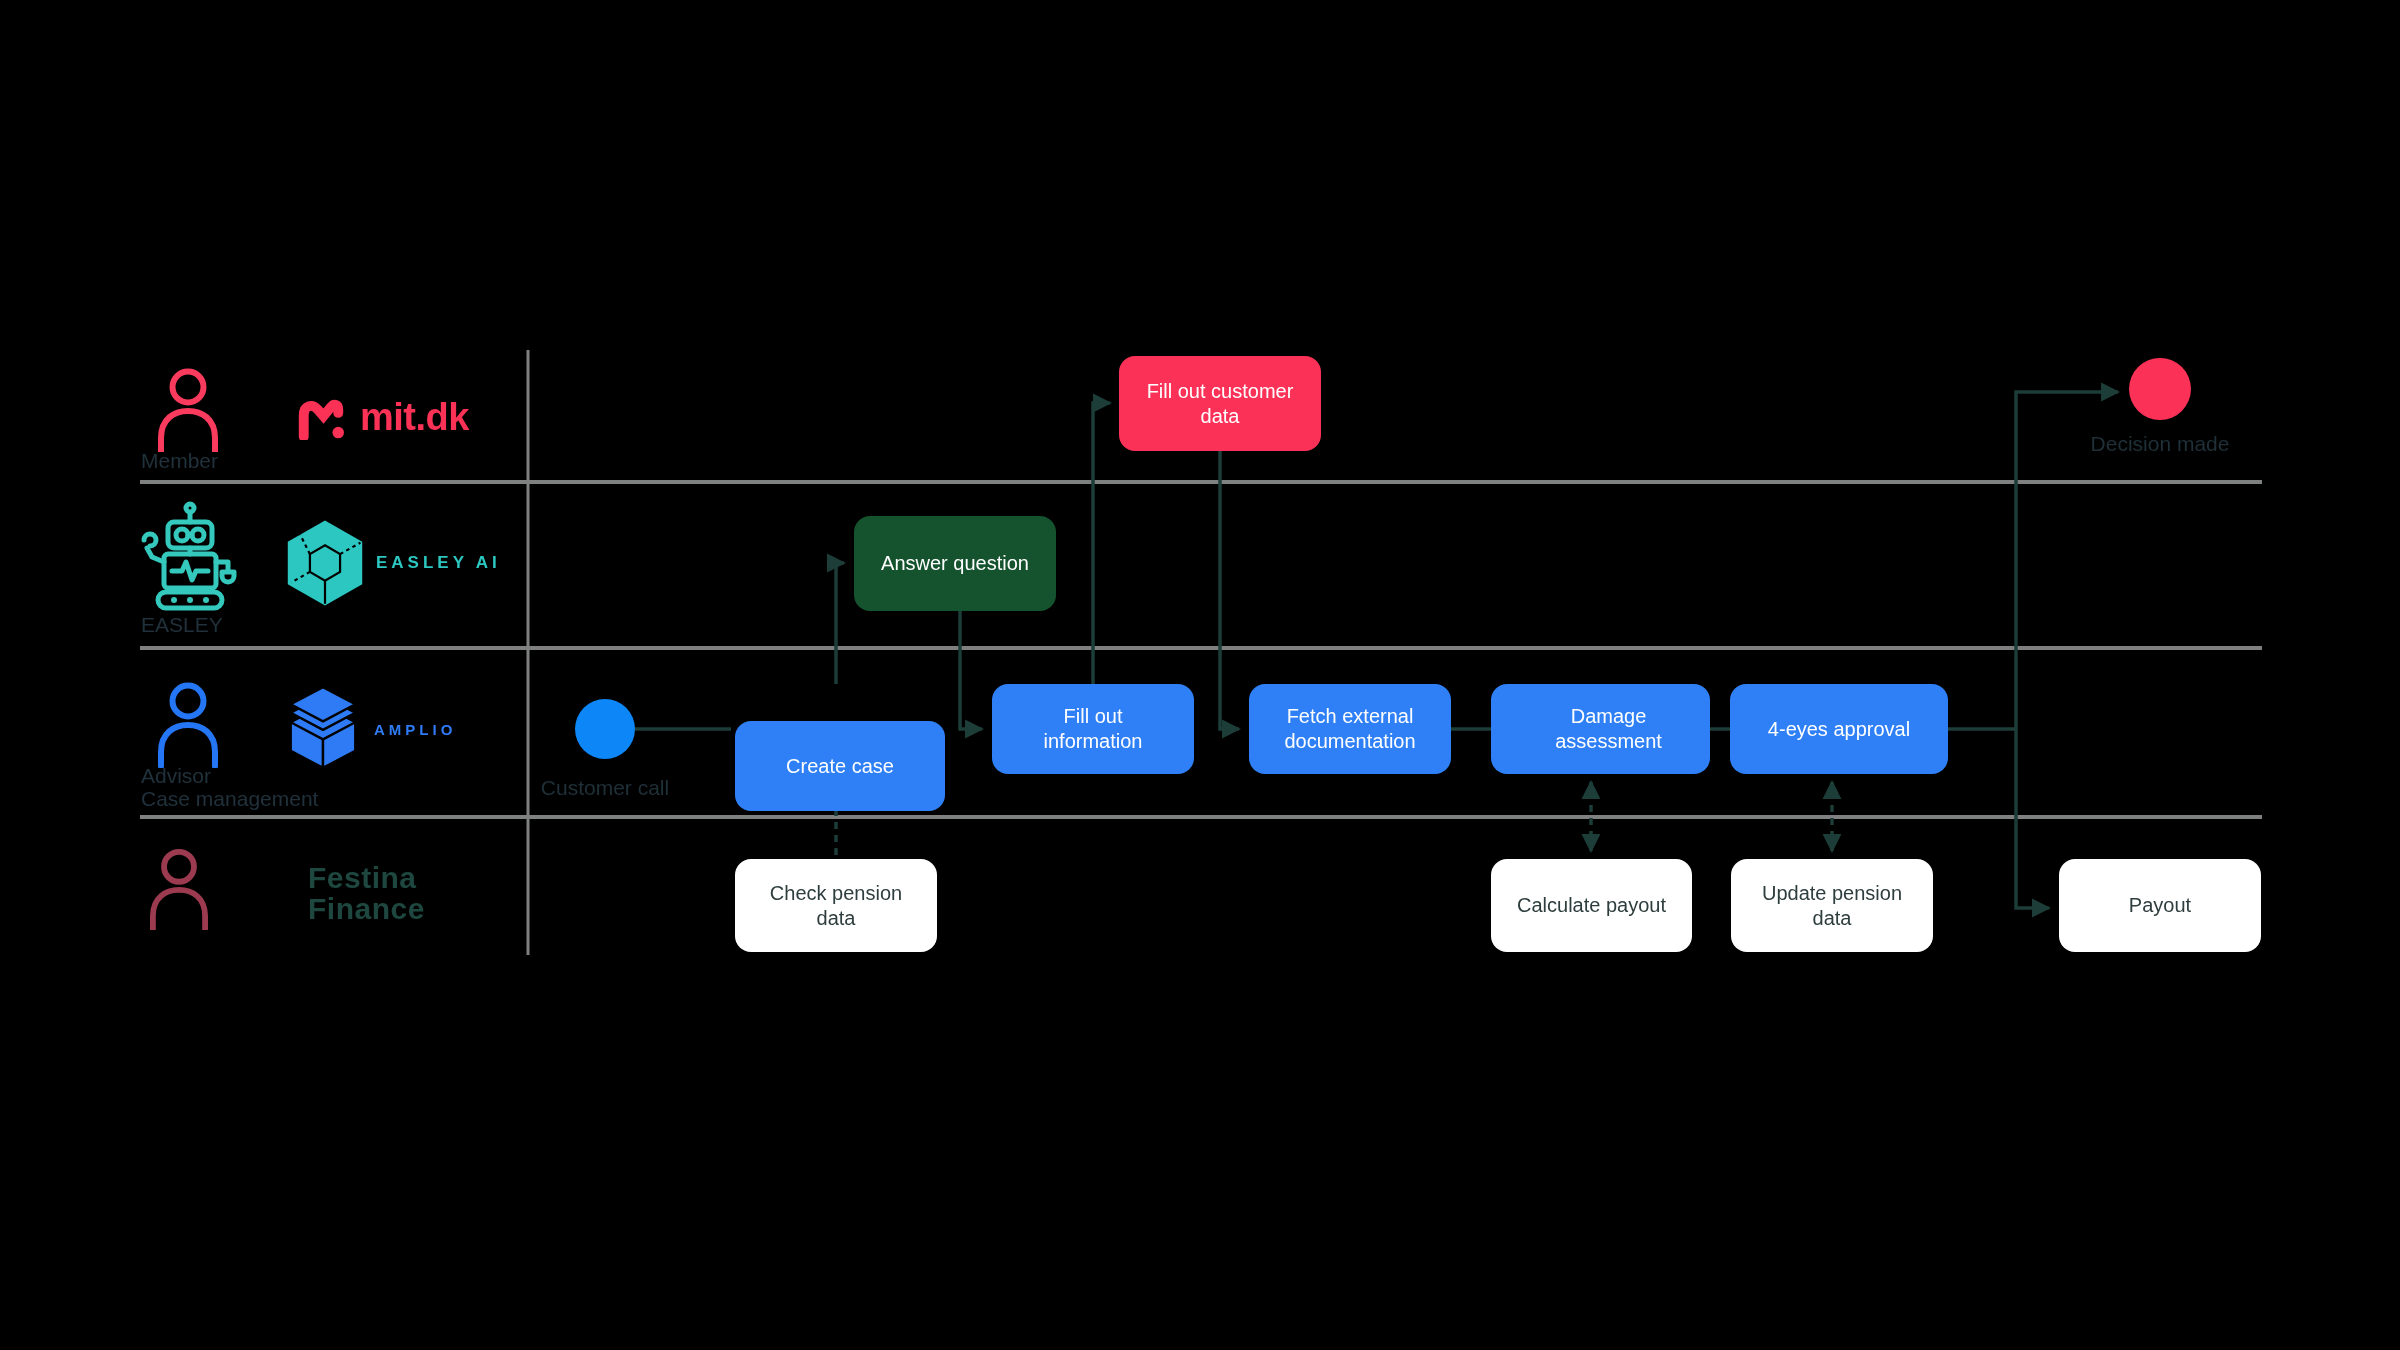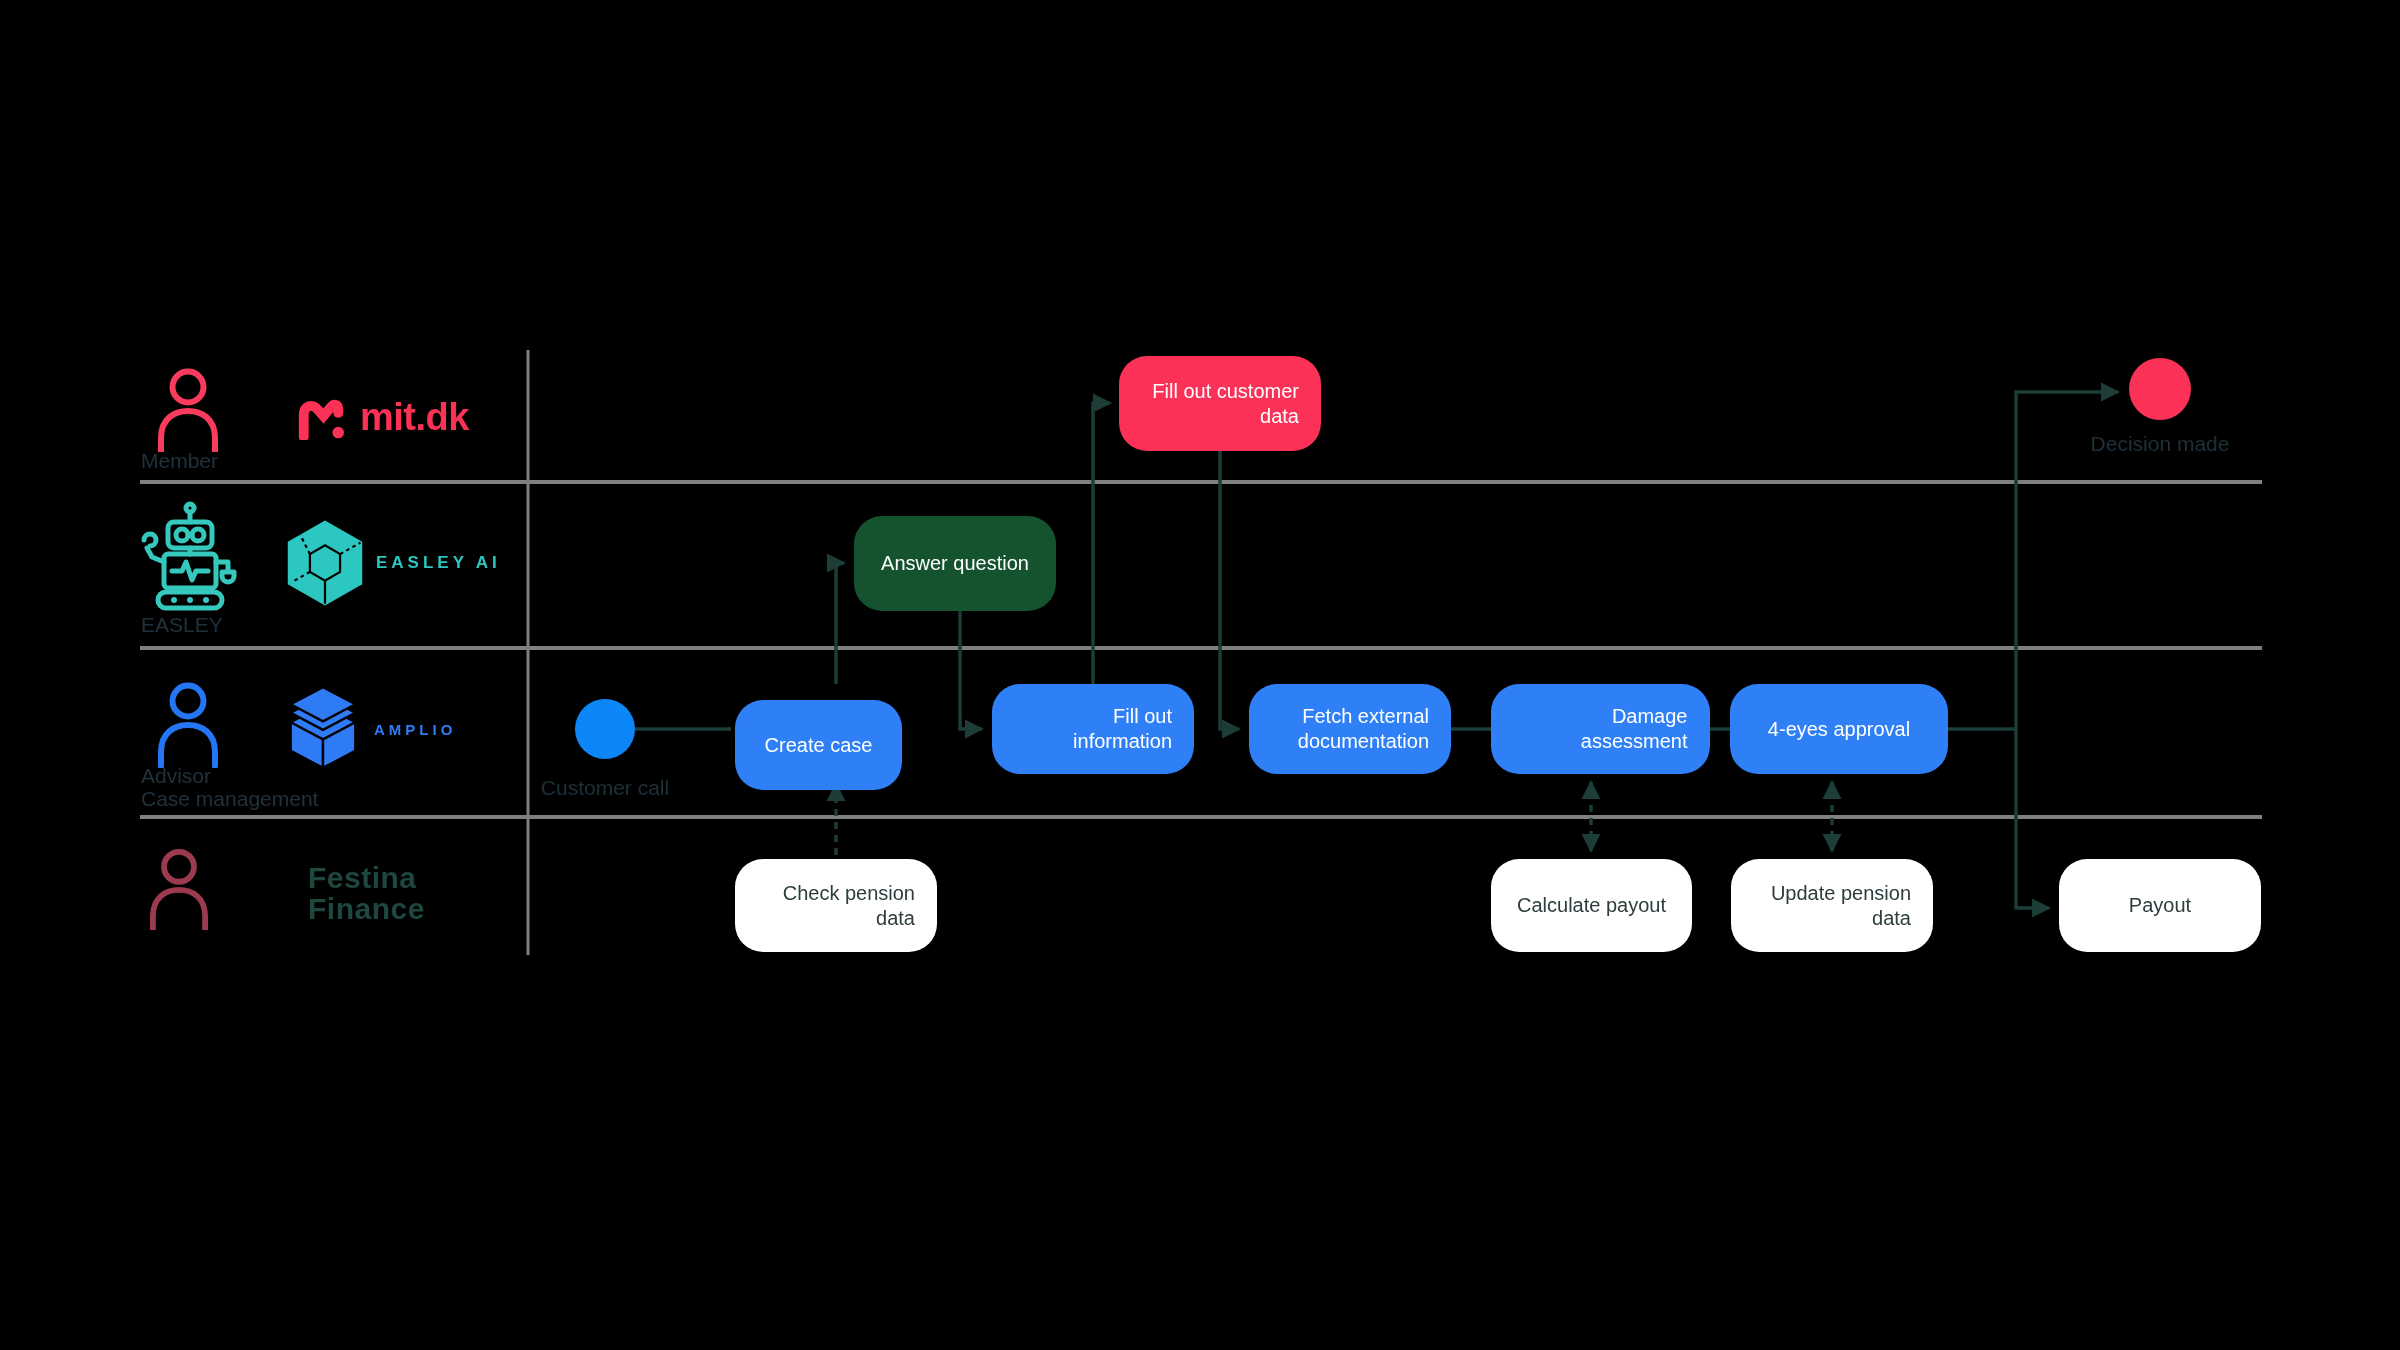--- a/index.html
+++ b/index.html
@@ -4,22 +4,22 @@
 <style>
   html,body{margin:0;padding:0;background:#000;}
   #canvas{
     position:relative;width:2400px;height:1350px;background:#000;overflow:hidden;
     font-family:"Liberation Sans",sans-serif;
   }
   svg{display:block;}
   .abs{position:absolute;}
   
   .task{
-    position:absolute;border-radius:28px;display:flex;align-items:center;justify-content:center;
-    text-align:right;font-size:20px;line-height:25px;color:#fff;
+    position:absolute;border-radius:16px;display:flex;align-items:center;justify-content:center;
+    text-align:center;font-size:20px;line-height:25px;color:#fff;
   }
   .task .lbl{max-width:158px;}
   .task.blue{background:#2f80f6;}
   .task.teal{background:#14532d;}
   .task.red{background:#fb3158;}
   .task.white{background:#ffffff;color:#2e3d3d;}
   
   .event{position:absolute;border-radius:50%;}
   .event.start{background:#0d87f8;width:60px;height:60px;}
   .event.end{background:#fb3158;width:62px;height:62px;}
@@ -169,21 +169,21 @@
   <div class="event end" style="left:2129px;top:358px;"></div>
   <div class="event-label" style="left:2160px;top:432px;">Decision made</div>
 
   <div class="task teal" style="left:854px;top:516px;width:202px;height:95px;">
     <div class="lbl">Answer question</div>
   </div>
 
   <div class="event start" style="left:575px;top:699px;"></div>
   <div class="event-label" style="left:605px;top:776px;">Customer call</div>
 
-  <div class="task blue" style="left:735px;top:700px;width:167px;height:90px;">
+  <div class="task blue" style="left:735px;top:721px;width:210px;height:90px;">
     <div class="lbl">Create case</div>
   </div>
   <div class="task blue" style="left:992px;top:684px;width:202px;height:90px;">
     <div class="lbl">Fill out information</div>
   </div>
   <div class="task blue" style="left:1249px;top:684px;width:202px;height:90px;">
     <div class="lbl">Fetch external documentation</div>
   </div>
   <div class="task blue" style="left:1491px;top:684px;width:203px;height:90px;padding-left:16px;">
     <div class="lbl">Damage assessment</div>

